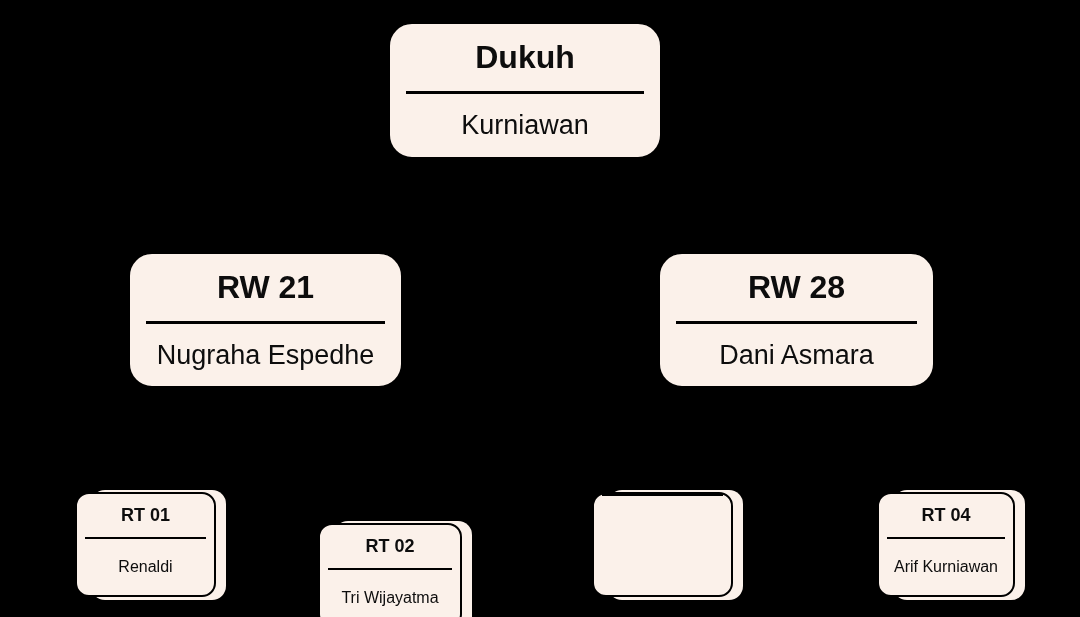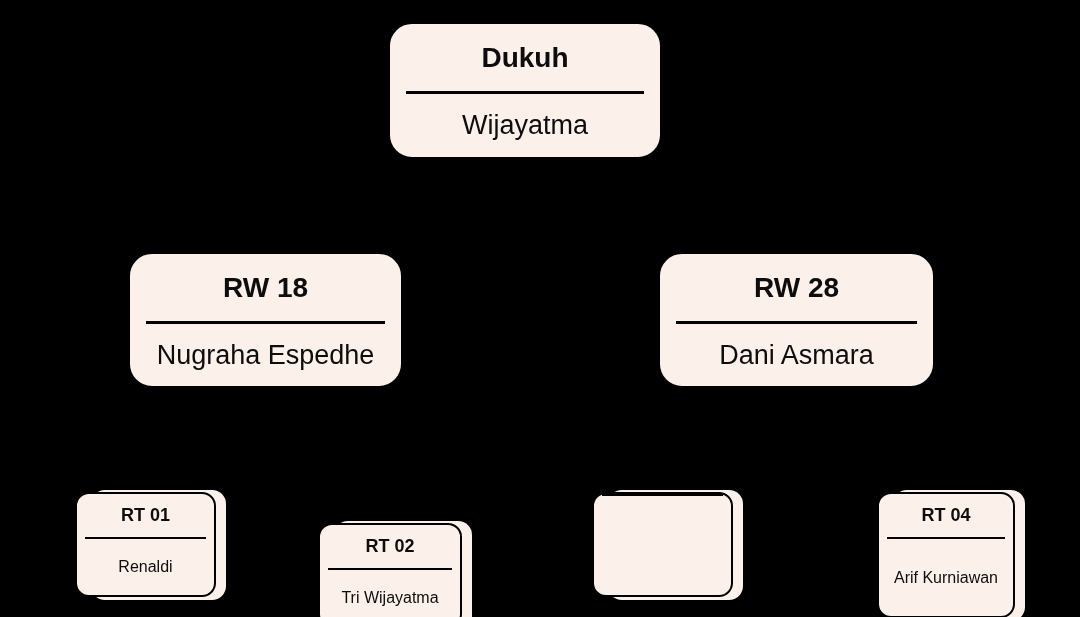--- a/index.html
+++ b/index.html
@@ -39,21 +39,21 @@
     border-radius: 14px;
     z-index: -1;
   }
   .card .title {
     display: flex;
     align-items: center;
     justify-content: center;
     font-weight: bold;
     white-space: nowrap;
   }
-  .lg .title { height: 67px; font-size: 28px; }
+  .lg .title { height: 67px; font-size: 32px; }
   .sm .title { height: 43px; font-size: 18px; }
   .card .rule { background: #000000; }
   .lg .rule { height: 3px; margin: 0 16px; }
   .sm .rule { height: 2px; margin: 0 8px; }
   .card .name {
     flex: 1;
     display: flex;
     align-items: center;
     justify-content: center;
     white-space: nowrap;
@@ -61,35 +61,35 @@
   .lg .name { font-size: 27px; }
   .sm .name { font-size: 16px; }
 
   
   #node-dukuh { left: 388px; top: 22px;  width: 274px; height: 137px; }
   #node-rw21  { left: 128px; top: 252px; width: 275px; height: 136px; }
   #node-rw22  { left: 658px; top: 252px; width: 277px; height: 136px; }
   #node-rt01  { left: 75px;  top: 492px; width: 141px; height: 105px; }
   #node-rt02  { left: 318px; top: 492px; width: 144px; height: 105px; margin-top: 31px; }
   #node-rt03  { left: 592px; top: 492px; width: 141px; height: 105px; }
-  #node-rt04  { left: 877px; top: 492px; width: 138px; height: 126px; }
+  #node-rt04  { left: 877px; top: 492px; width: 138px; height: 105px; }
 </style>
 </head>
 <body>
 
 <div class="stage">
 
   <div class="card lg" id="node-dukuh">
     <div class="title">Dukuh</div>
     <div class="rule"></div>
-    <div class="name">Wijayatma</div>
+    <div class="name">Kurniawan</div>
   </div>
 
   <div class="card lg" id="node-rw21">
-    <div class="title">RW 18</div>
+    <div class="title">RW 21</div>
     <div class="rule"></div>
     <div class="name">Nugraha Espedhe</div>
   </div>
 
   <div class="card lg" id="node-rw22">
     <div class="title">RW 28</div>
     <div class="rule"></div>
     <div class="name">Dani Asmara</div>
   </div>
 

